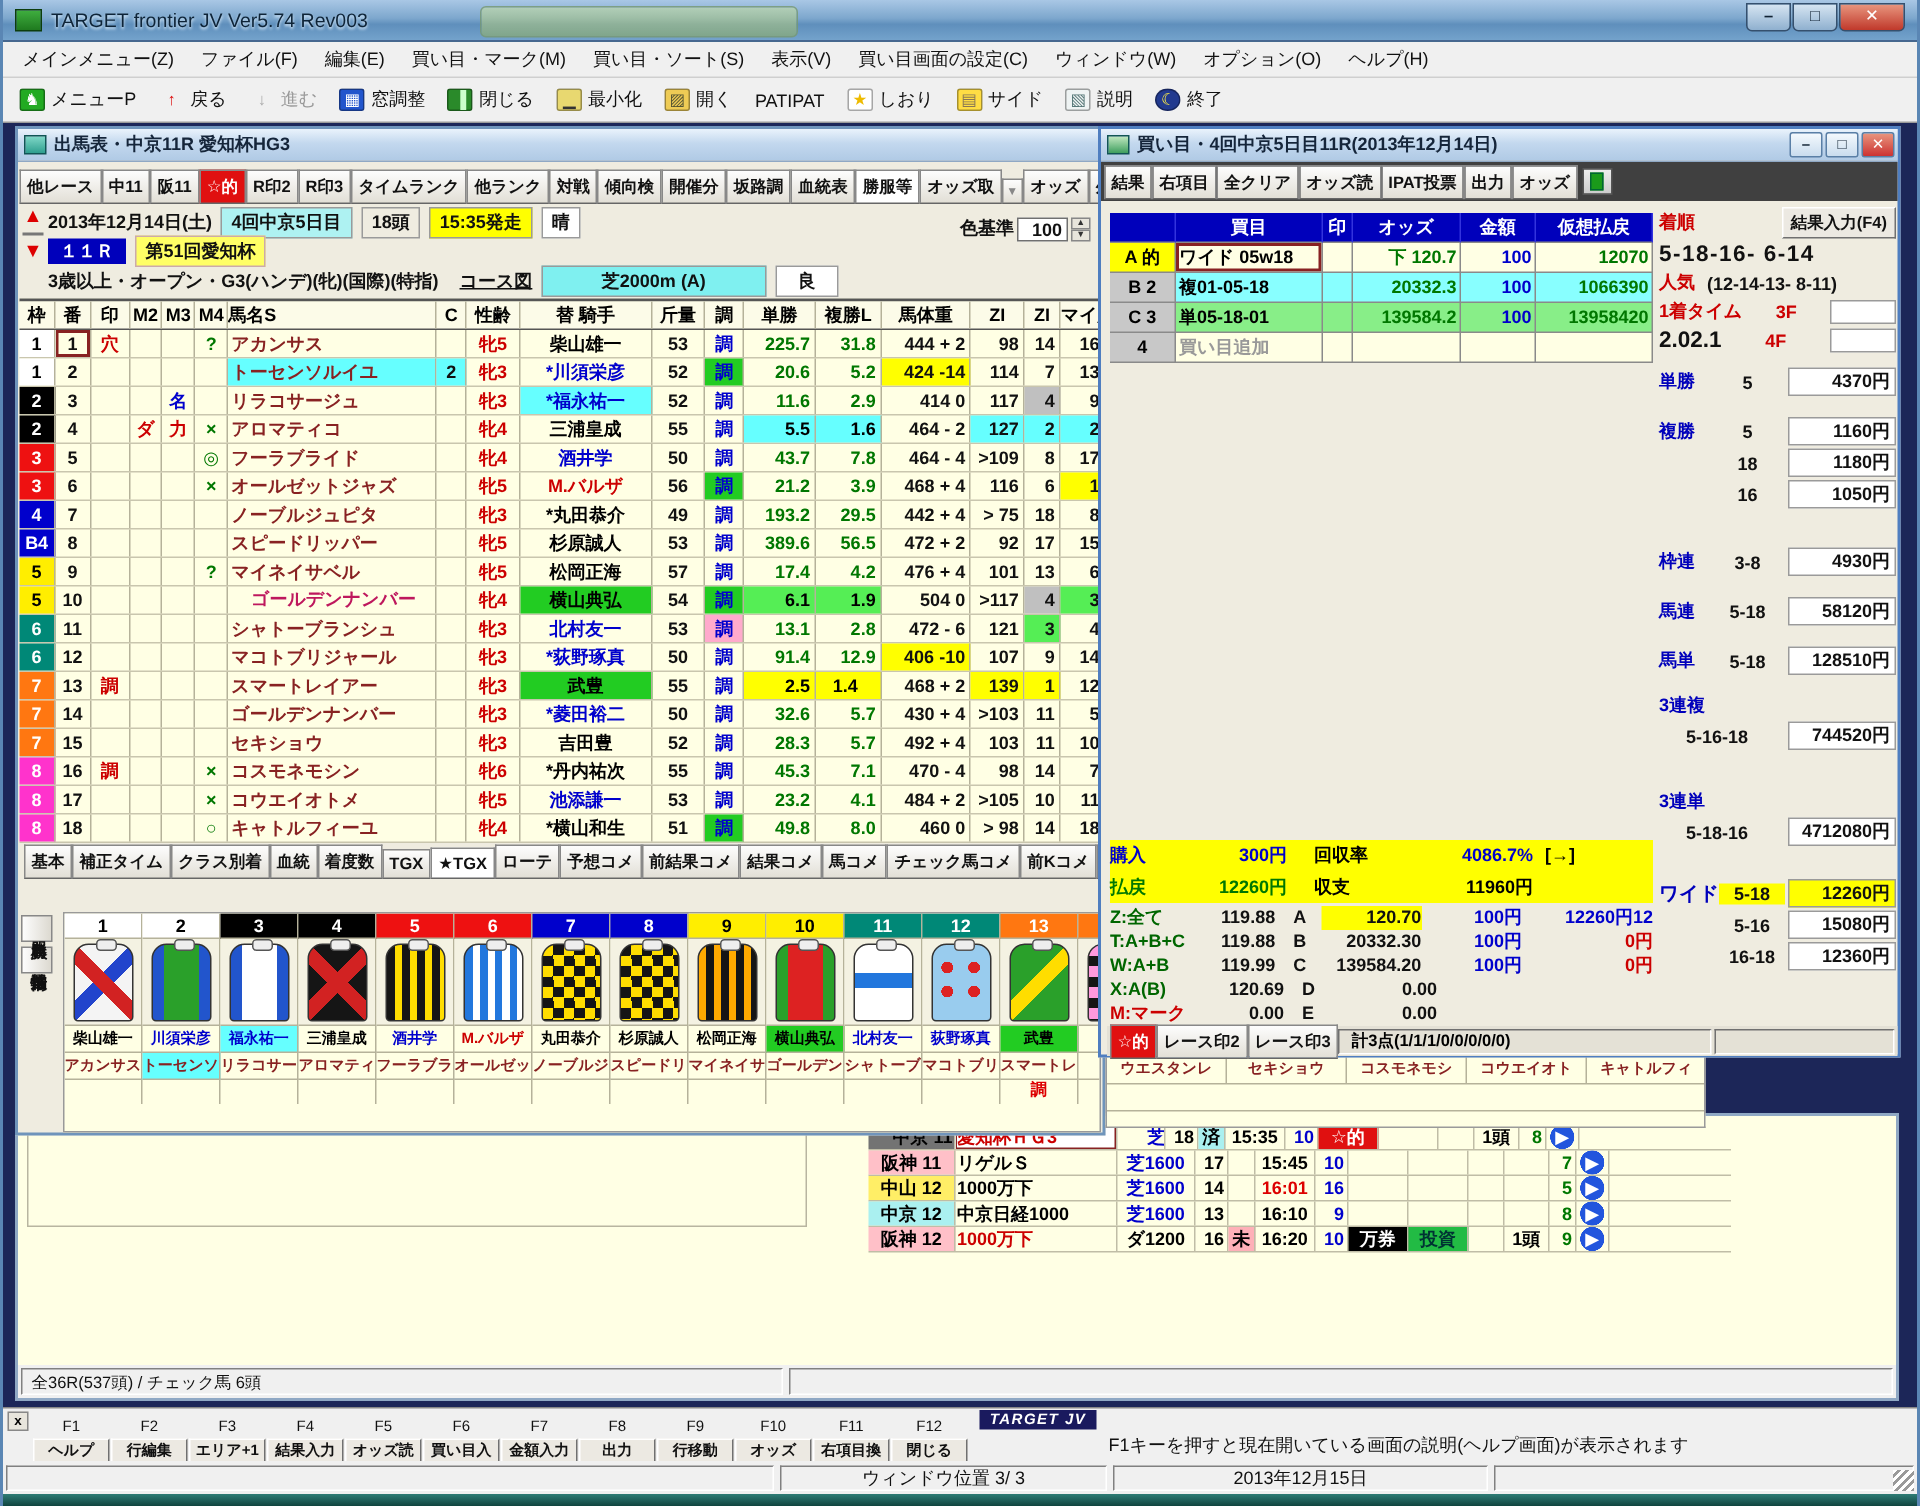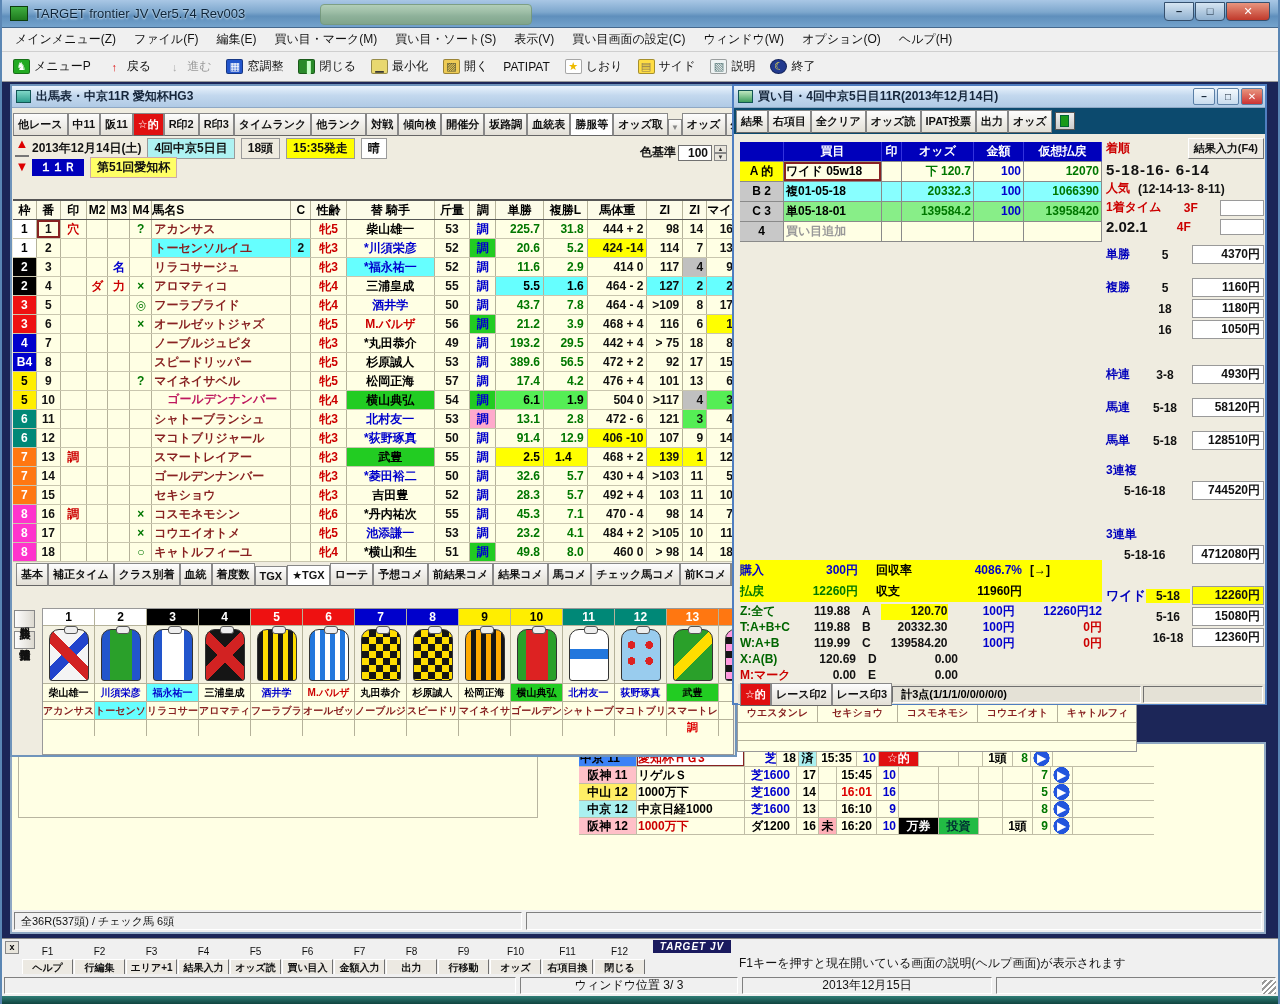--- a/index.html
+++ b/index.html
@@ -59,21 +59,21 @@
 .silk{width:40px;height:52px;border:1px solid #333;border-radius:10px 10px 3px 3px;position:relative}
 .silk:before{content:"";position:absolute;left:14px;top:-4px;width:12px;height:6px;background:#eee;border:1px solid #555;border-radius:3px}
 .sname{height:18px;font-size:10px;font-weight:bold;line-height:17px;border-bottom:1px solid #b5b29a}
 .sextra{height:16px;font-size:11px;font-weight:bold;line-height:15px;color:#d00}
 
 .frag{position:absolute;left:735px;top:622px;width:400px;height:48px;background:#ffffe4;border:1px solid #9a9a9a;border-top:0;overflow:hidden}
 .frag .srow{border-bottom:1px solid #b5b29a}
 .fcell{width:80px;flex:0 0 80px;border-right:1px solid #b5b29a;font-size:10px;font-weight:bold;line-height:17px;color:#882222;overflow:hidden;white-space:nowrap;text-align:center;height:18px}
 
 .rw{left:730px;top:2px;width:535px;height:621px;border-color:#4f7ec0}
-.rw-toolbar{display:flex;align-items:center;height:26px;padding:2px 2px;background:#0c4a6e}
+.rw-toolbar{display:flex;align-items:center;height:26px;padding:2px 2px;background:#404040}
 .exit-ic{width:20px;height:18px;border:1px solid #555;background:linear-gradient(#eee,#ccc);display:inline-flex;align-items:center;justify-content:center;margin-left:3px}
 .exit-ic span{width:9px;height:12px;background:#1a9a1a;display:inline-block;border:1px solid #063}
 .bt{position:absolute;left:6px;top:56px;width:362px;font-size:12px;font-weight:bold}
 .btr{display:flex;height:20px;line-height:19px}
 .btc{border-right:1px solid #8a8a8a;border-bottom:1px solid #8a8a8a;overflow:hidden;white-space:nowrap;padding:0 2px}
 .bt-h .btc{background:#0000bb;color:#fff;border-right-color:#3333dd}
 .banner{position:absolute;left:6px;top:447px;width:362px;height:24px;background:#00ffff;border:1px solid #707070;text-align:center;font-size:13px;font-weight:bold;color:#064a6a;line-height:22px}
 .ypanel{position:absolute;left:6px;top:474px;width:362px;height:42px;background:#ffff00;font-size:12px;font-weight:bold}
 .yrow{display:flex;height:21px;line-height:20px}
 .yrow span{display:inline-block}
@@ -188,21 +188,21 @@
         <span>終了</span>
       </span>
     </div>
 
   <div class="mdi">
 
     <div class="win bgwin">
       <div class="bg-left"></div>
       <div class="rlist" id="race-rows">
           <div class="rlr">
-            <span class="rlc" style="width: 58px; background: #3b82f6; text-align: left;">中京 11</span>
+            <span class="rlc" style="width: 58px; background: #737373; text-align: right;">中京 11</span>
             <span class="rlc" style="width: 108px; color: rgb(204, 0, 0); box-shadow: rgb(136, 34, 34) 0px 0px 0px 1px inset; background: rgb(255, 255, 255);">愛知杯ＨＧ3</span>
             <span class="rlc" style="width: 32px; color: rgb(0, 0, 204); text-align: center; padding-left: 20px;">芝2000</span>
             <span class="rlc" style="width: 22px; text-align: right; padding-right: 2px;">18</span>
             <span class="rlc" style="width: 18px; background: rgb(170, 240, 240); text-align: center;">済</span>
             <span class="rlc" style="width: 40px; text-align: center;">15:35</span>
             <span class="rlc" style="width: 22px; color: rgb(0, 0, 204); text-align: right; padding-right: 2px;">10</span>
             <span class="rlc" style="width: 40px; background: rgb(224, 16, 16); color: rgb(255, 255, 255); text-align: center;">☆的</span>
             <span class="rlc" style="width: 40px;"></span>
             <span class="rlc" style="width: 24px;"></span>
             <span class="rlc" style="width: 30px; text-align: center;">1頭</span>
@@ -319,20 +319,26 @@
           <span class="spin">100</span>
           <span style="display:inline-flex;flex-direction:column">
             <span class="spinb">▲</span>
             <span class="spinb">▼</span>
           </span>
         </div>
         <div class="iline" style="top:21px">
           <span style="background:#0000bb;color:#fff;padding:0 8px">１１Ｒ</span>
           <span class="box" style="background:#ffff66;border-color:#caa">第51回愛知杯</span>
         </div>
+        <div class="iline" style="top:41px">
+          <span>3歳以上・オープン・G3(ハンデ)(牝)(国際)(特指)</span>
+          <span style="margin-left:14px;text-decoration:underline">コース図</span>
+          <span class="box" style="background:#7ff0f0;width:150px;text-align:center">芝2000m (A)</span>
+          <span class="box" style="background:#fff;width:42px;text-align:center">良</span>
+        </div>
       </div>
       <div class="htab" id="horse-table">
           <div class="hrow head">
             <span class="hcell" style="width: 24px; text-align: center;">枠</span>
             <span class="hcell" style="width: 24px; text-align: center;">番</span>
             <span class="hcell" style="width: 26px; text-align: center;">印</span>
             <span class="hcell" style="width: 22px; text-align: center;">M2</span>
             <span class="hcell" style="width: 22px; text-align: center;">M3</span>
             <span class="hcell" style="width: 22px; text-align: center;">M4</span>
             <span class="hcell" style="width: 140px; text-align: left;">馬名S</span>

